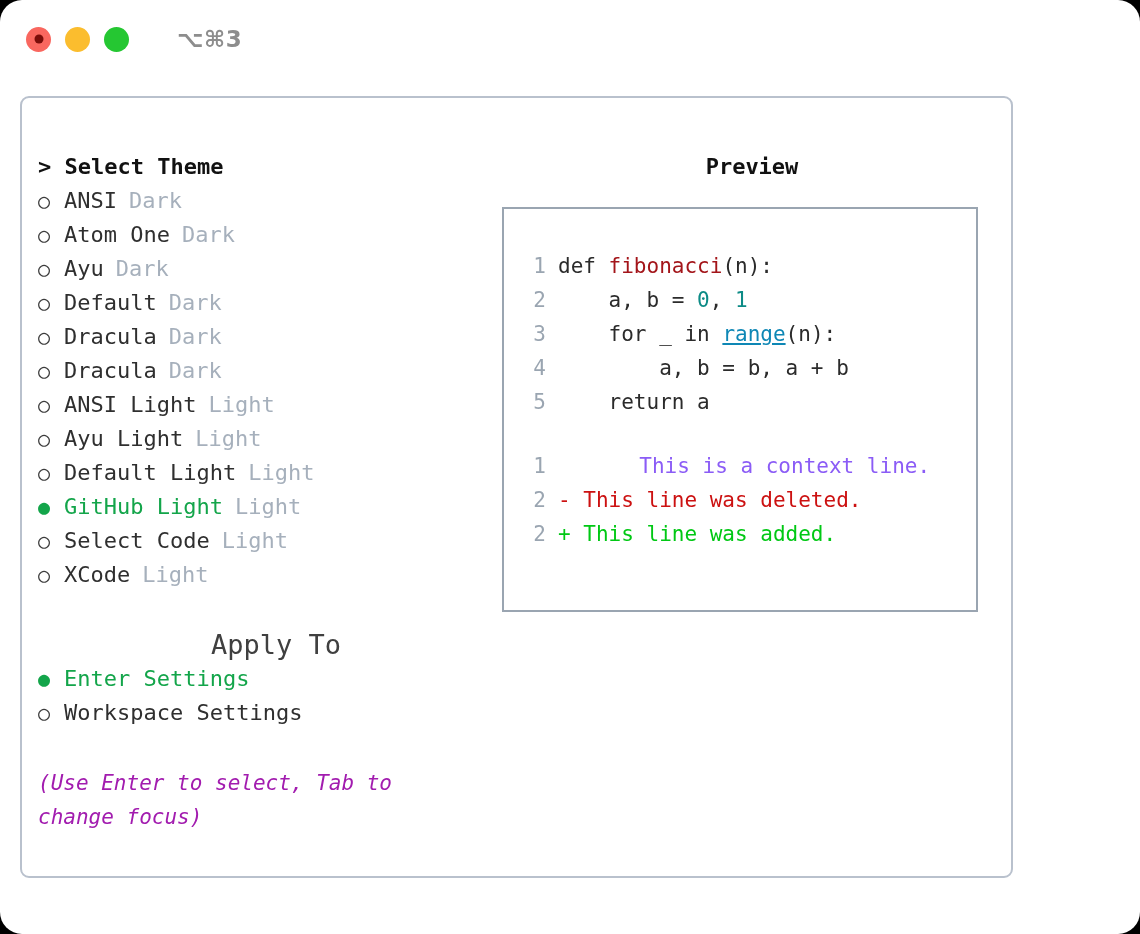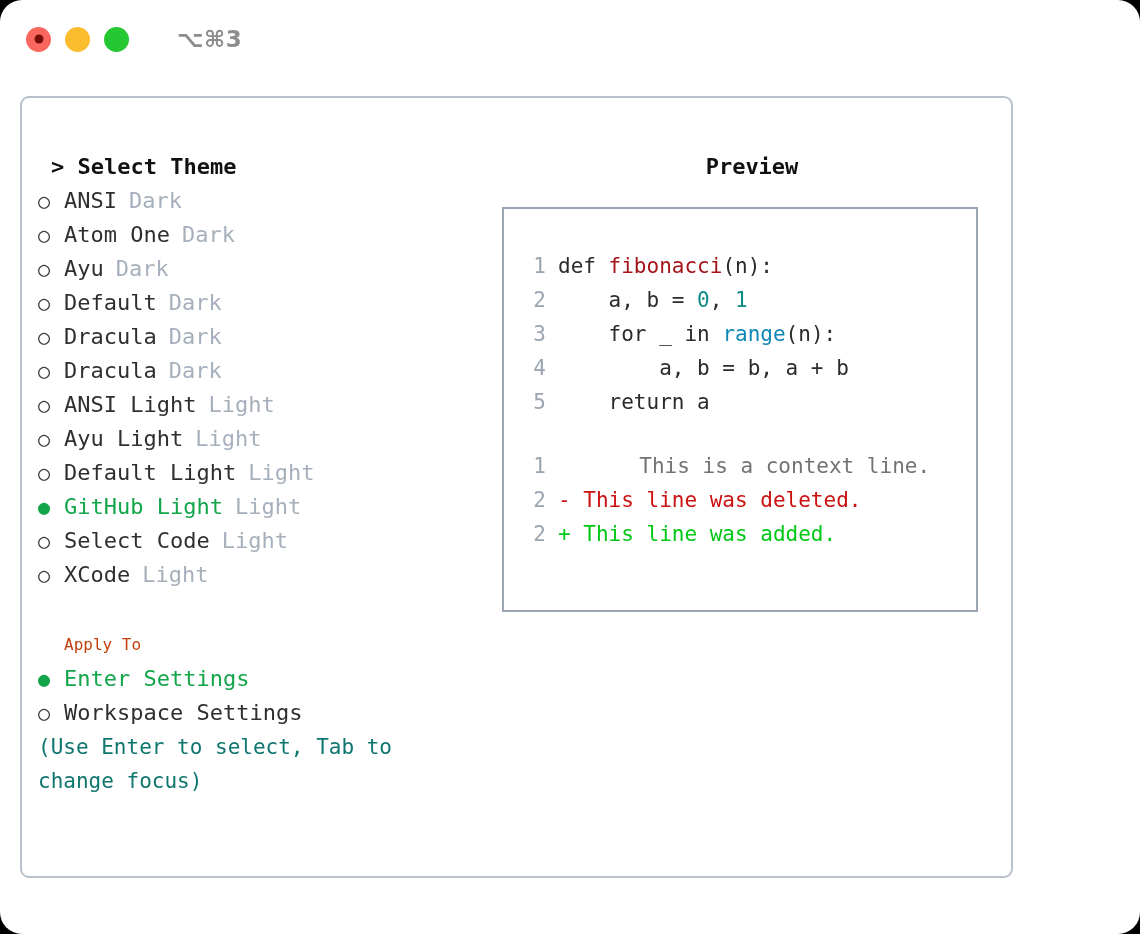--- a/index.html
+++ b/index.html
@@ -87,21 +87,20 @@
     top: 52px;
     width: 450px;
   }
 
   .section-header {
     font-size: 22px;
     font-weight: bold;
     color: #111111;
     line-height: 34px;
     white-space: pre;
-    margin-left: 13px;
   }
 
   .opt-row {
     display: flex;
     align-items: baseline;
     line-height: 34px;
     font-size: 22px;
     white-space: pre;
   }
   .bullet {
@@ -114,35 +113,38 @@
   .bullet.selected { color: #13a54a; }
   .opt-label { color: #2f2f2f; }
   .opt-row.is-selected .opt-label { color: #13a54a; }
   .opt-badge {
     color: #a6b0bc;
     margin-left: 12px;
     text-align: right;
   }
 
   .apply-header {
-    font-size: 16px;
-    color: #c2410c;
+    font-size: 27px;
+    color: #404040;
     line-height: 34px;
     padding-left: 26px;
     white-space: pre;
+    text-align: center;
   }
 
   #apply-section { margin-top: 36px; }
 
   #hint-text {
+    margin-top: 36px;
     font-size: 21px;
-    color: #0f766e;
+    color: #a21caf;
     line-height: 34px;
     width: 400px;
     white-space: pre-wrap;
+    font-style: italic;
   }
 
   
   #preview-column {
     position: absolute;
     left: 480px;
     top: 52px;
     width: 500px;
   }
   #preview-title {
@@ -170,24 +172,24 @@
   .ln {
     display: inline-block;
     width: 24px;
     text-align: right;
     color: #9aa5b1;
     margin-right: 12px;
   }
   .tok-plain  { color: #2b2b2b; }
   .tok-func   { color: #a3151a; }
   .tok-num    { color: #0d8b86; }
-  .tok-builtin{ color: #0e87b5; }
+  .tok-builtin{ color: #0e87b5; text-decoration: underline; }
 
   .diff-gap { height: 30px; }
-  .tok-ctx { color: #737373; margin-left: 28px; }
+  .tok-ctx { color: #8b5cf6; margin-left: 28px; }
   .tok-del { color: #cc1111; }
   .tok-add { color: #00c814; }
 </style>
 </head>
 <body>
 
 <div id="app-window">
 
   <div id="titlebar">
     <div class="traffic-lights">

